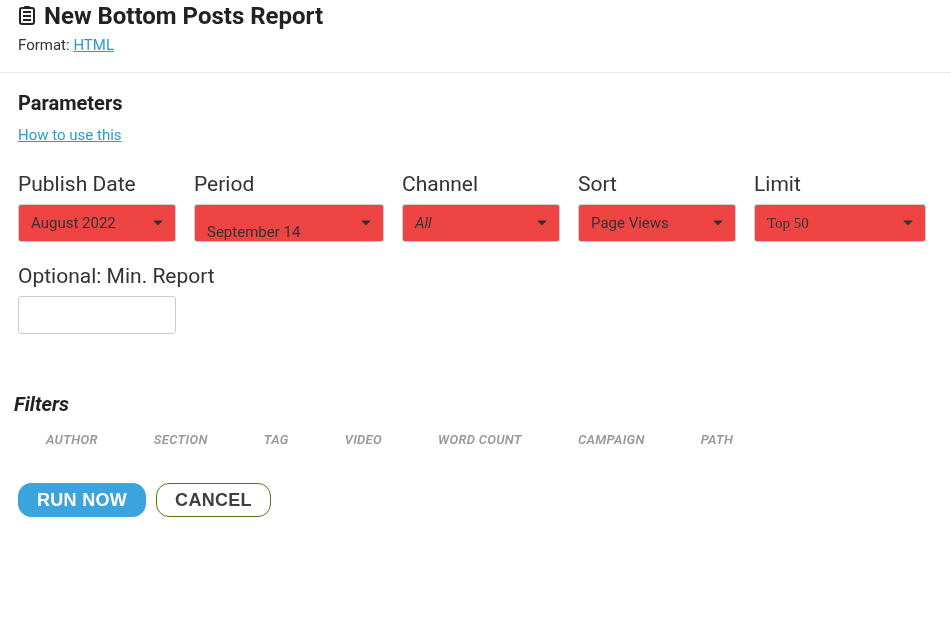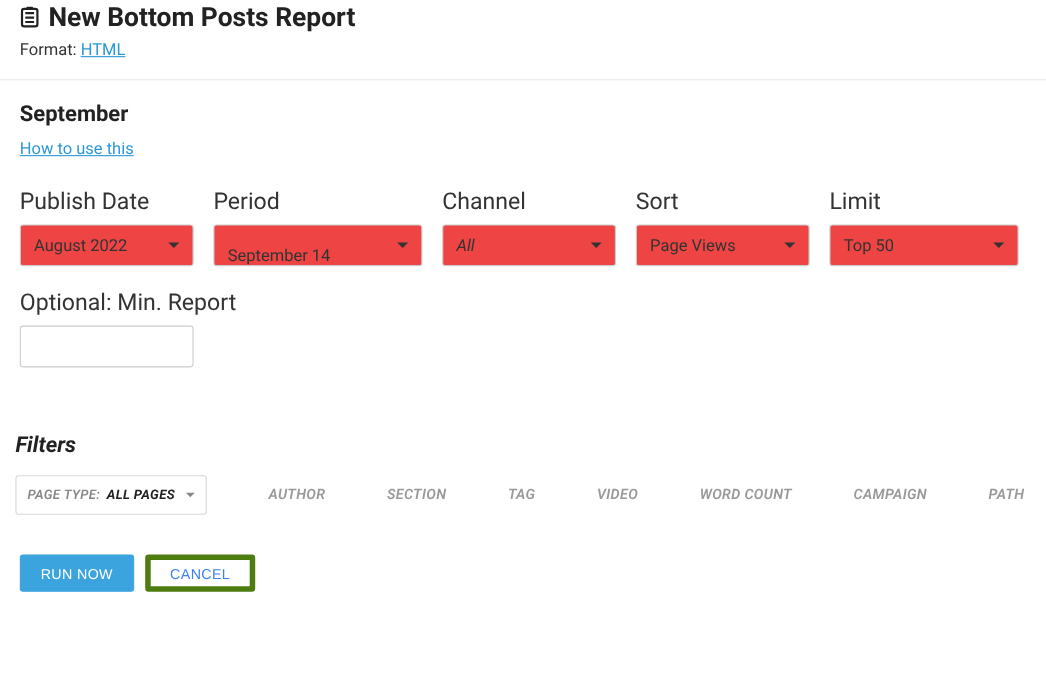--- a/index.html
+++ b/index.html
@@ -159,44 +159,44 @@
       margin-left: 32px;
     }
     .actions-row {
       padding: 18px;
       display: flex;
       gap: 10px;
     }
     .btn {
       height: 34px;
       padding: 0 18px;
-      border-radius: 3px;
-      font-size: 13px;
-      font-weight: 400;
+      border-radius: 13px;
+      font-size: 18px;
+      font-weight: 700;
       letter-spacing: 0.3px;
       cursor: pointer;
       display: flex;
       align-items: center;
       justify-content: center;
     }
     .btn-primary {
       background: #3ba3dd;
       color: #fff;
       border: 1px solid #3ba3dd;
     }
     .btn-secondary {
       background: #fff;
-      color: #3b82f6;
-      border: 5px solid #4d7c0f;
+      color: #404040;
+      border: 1px solid #4d7c0f;
     }
     .w-publish { width: 158px; }
     .w-period { width: 190px; align-items: flex-end; }
     .w-channel { width: 144px; font-style: italic; }
     .w-sort { width: 140px; }
-    .w-limit { width: 172px; }
+    .w-limit { width: 172px; font-family: Liberation Serif, serif; }
   </style>
 </head>
 <body>
 
 <div class="header">
   <div class="title-row">
     <span class="report-icon">
       <svg viewBox="0 0 18 20" width="18" height="20">
         <rect x="2" y="2" width="14" height="16" rx="2" fill="none" stroke="#222" stroke-width="2"></rect>
         <line x1="5" y1="6" x2="13" y2="6" stroke="#222" stroke-width="2"></line>
@@ -207,21 +207,21 @@
     </span>
     <h1 class="title">New Bottom Posts Report</h1>
   </div>
   <div class="format-row">
     <span>Format:</span>
     <a href="#" class="link">HTML</a>
   </div>
 </div>
 
 <div class="section">
-  <h2 class="section-heading">September</h2>
+  <h2 class="section-heading">Parameters</h2>
   <a href="#" class="link how-to-link">How to use this</a>
 
   <div class="params-row">
     <div class="param-group">
       <label class="param-label">Publish Date</label>
       <div class="select-box w-publish">
         <span>August 2022</span>
         <span class="caret"></span>
       </div>
     </div>
@@ -259,25 +259,20 @@
     <div class="param-group">
       <label class="param-label">Optional: Min. Report</label>
       <input type="text" class="text-input" value="" style="">
     </div>
   </div>
 </div>
 
 <div class="filters-section">
   <h2 class="section-heading">Filters</h2>
   <div class="filters-row" style="margin-top:16px;">
-    <div class="page-type-box">
-      <span class="page-type-label">PAGE TYPE:</span>
-      <span class="page-type-value">ALL PAGES</span>
-      <span class="caret-sm"></span>
-    </div>
     <span class="filter-tab">AUTHOR</span>
     <span class="filter-tab">SECTION</span>
     <span class="filter-tab">TAG</span>
     <span class="filter-tab">VIDEO</span>
     <span class="filter-tab">WORD COUNT</span>
     <span class="filter-tab">CAMPAIGN</span>
     <span class="filter-tab">PATH</span>
   </div>
 </div>
 

